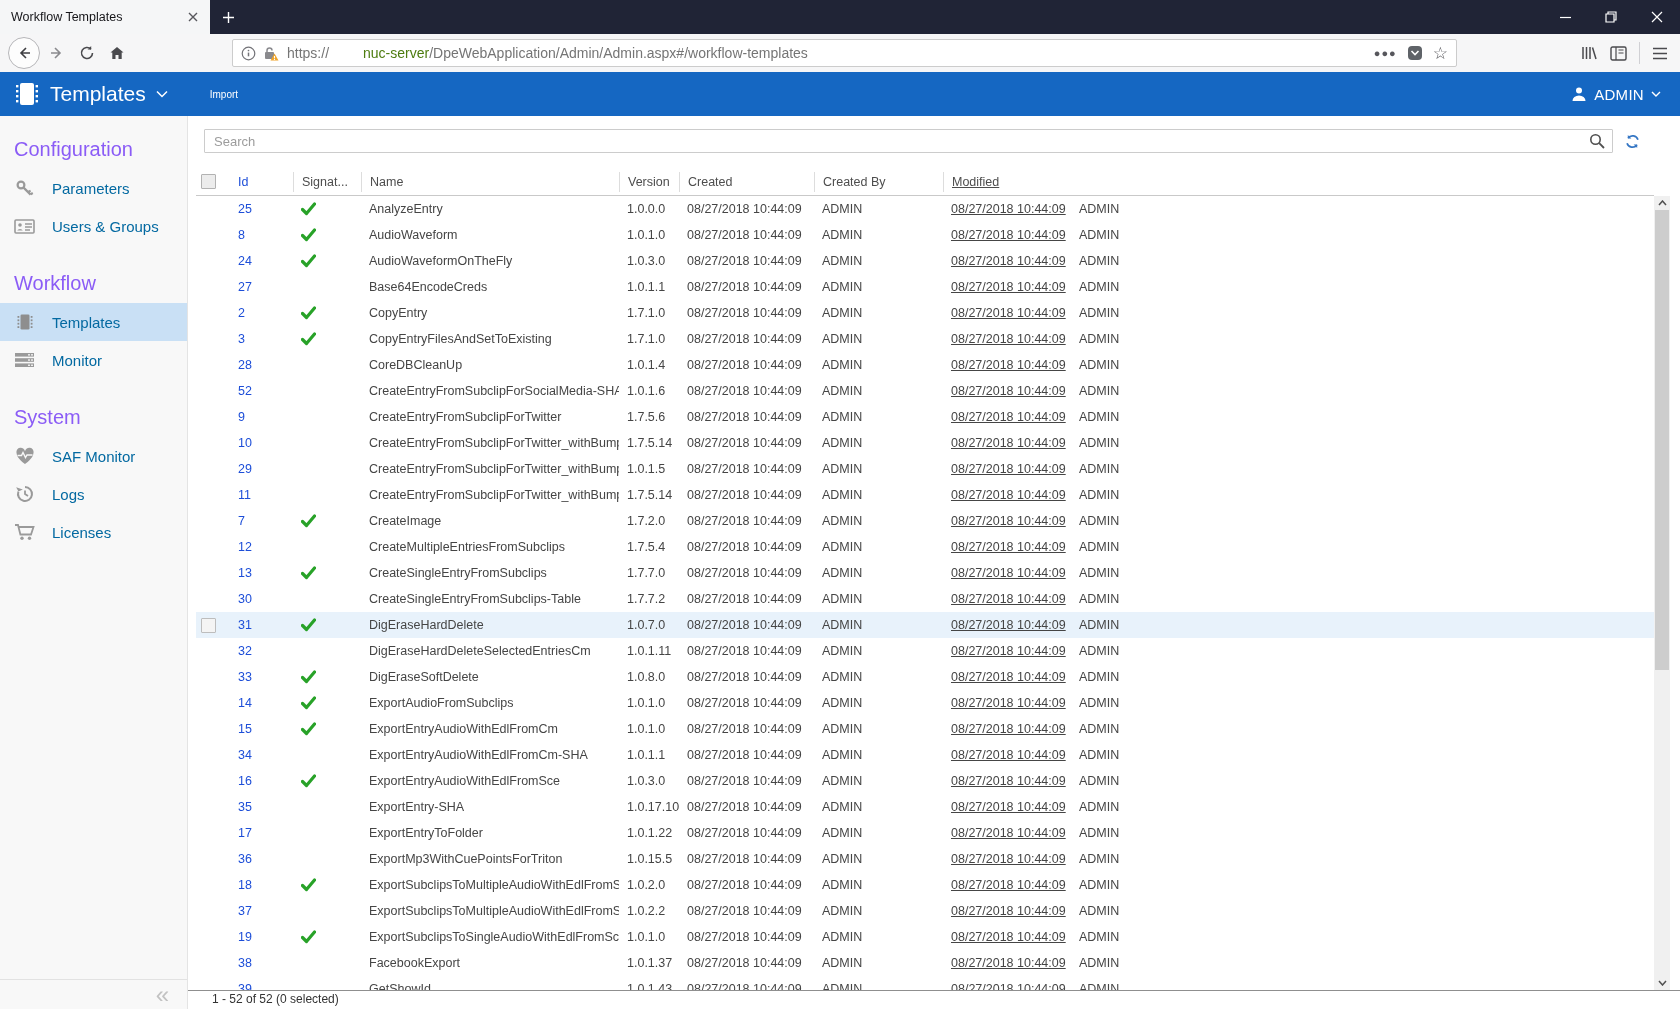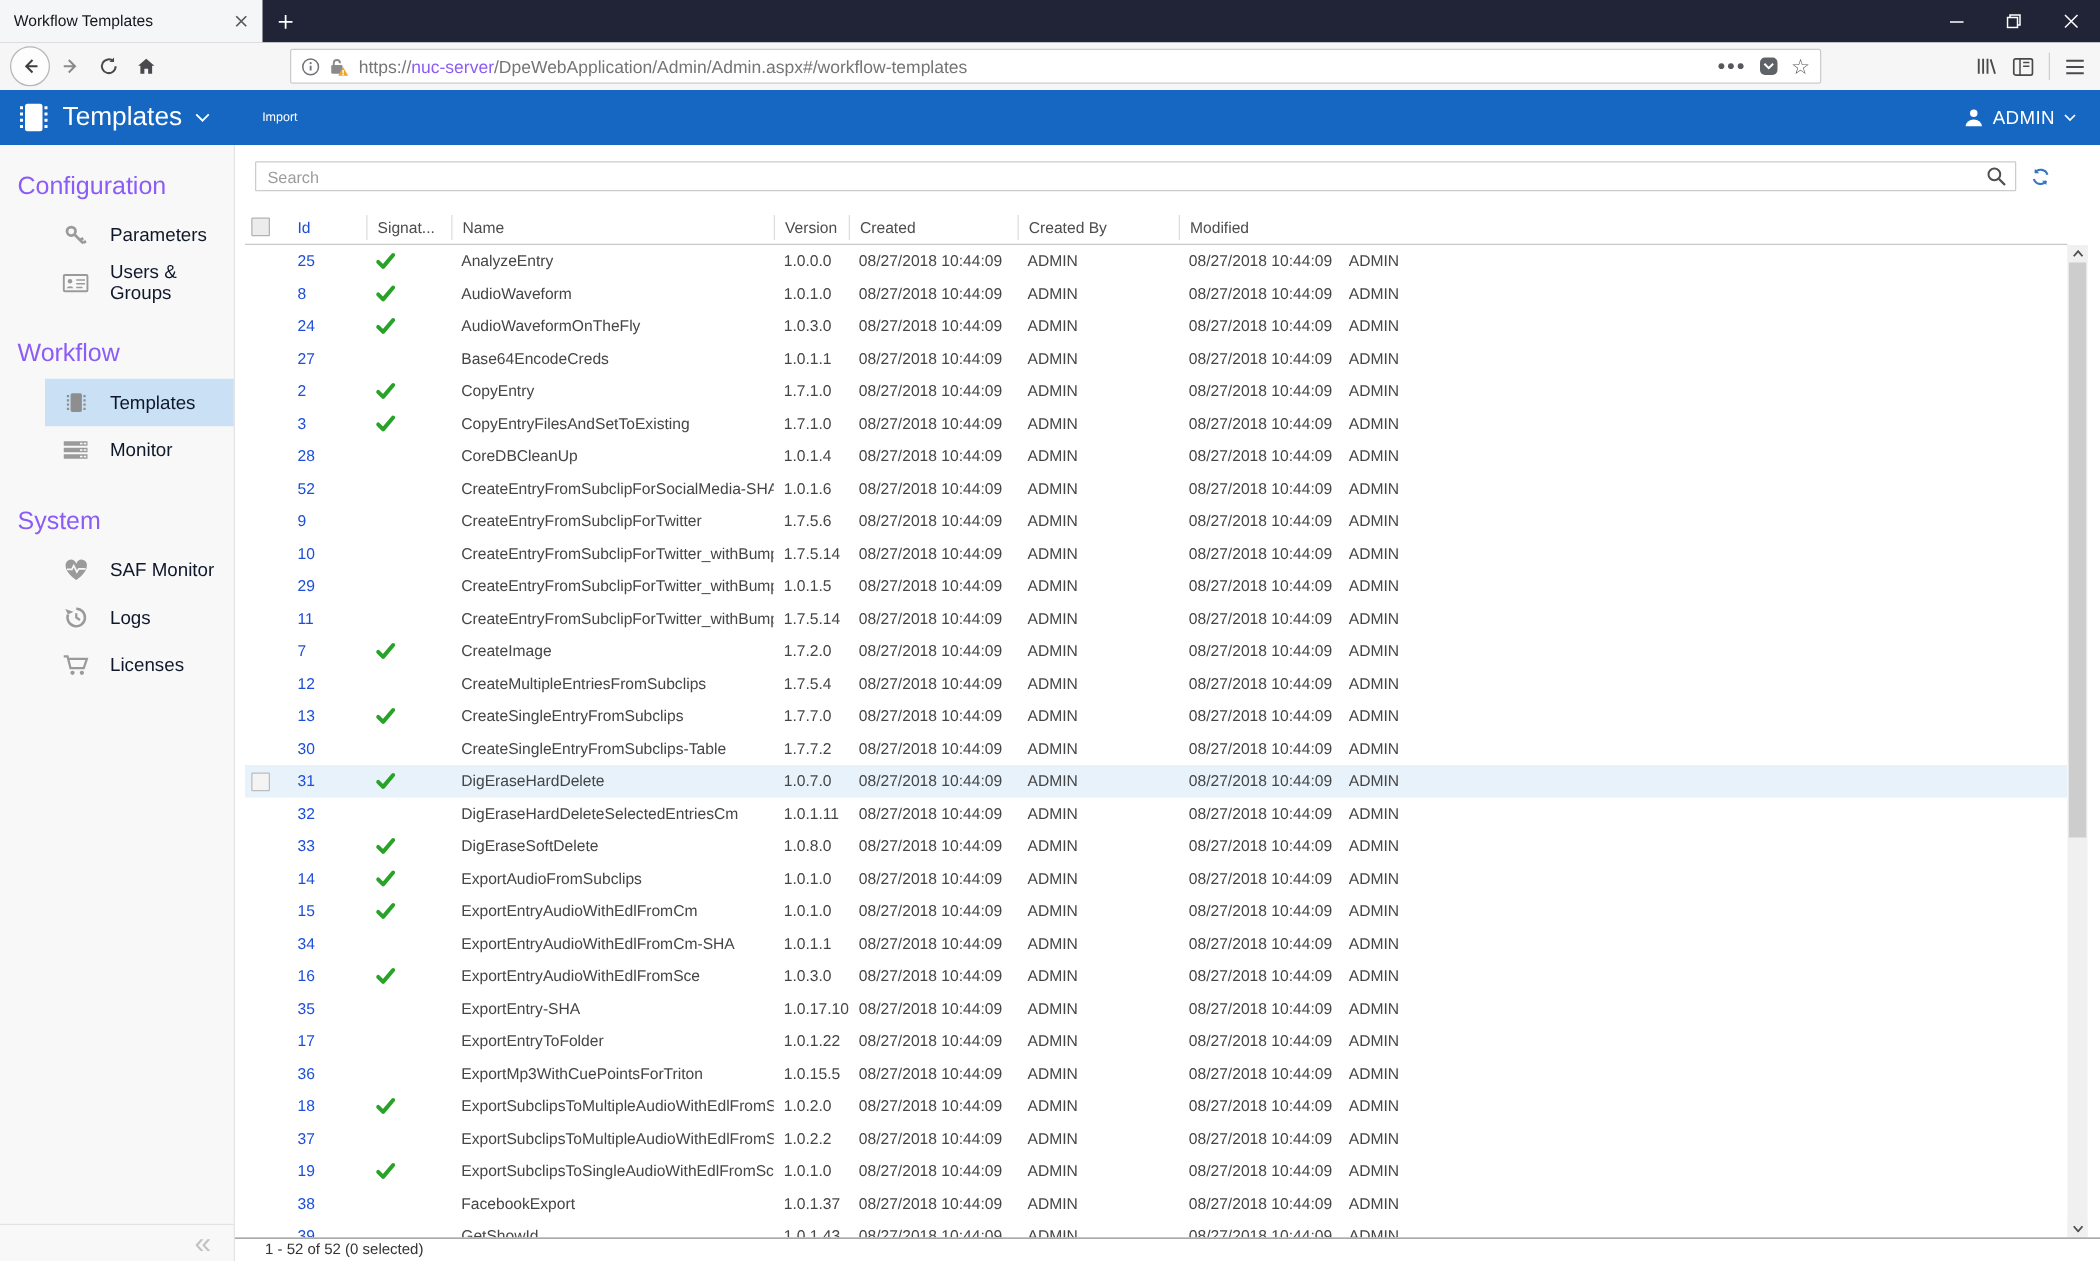--- a/index.html
+++ b/index.html
@@ -16,21 +16,21 @@
   .win-controls { margin-left:auto; display:flex; }
   .win-btn { width:46px; display:flex; align-items:center; justify-content:center; }
 
   .toolbar { height:38px; background:#f6f6f7; display:flex; align-items:center; padding:0 8px; }
   .tool-btn { width:30px; height:30px; display:flex; align-items:center; justify-content:center; }
   .back-btn { width:32px; height:32px; border:1px solid #b6b6b9; border-radius:50%;
     background:#fdfdfd; display:flex; align-items:center; justify-content:center; margin-right:2px; }
   .urlbar { margin-left:100px; width:1225px; height:28px; background:#fff; border:1px solid #ccc;
     border-radius:2px; display:flex; align-items:center; padding:0 8px; gap:7px; }
   .url-text { flex:1; font-size:14px; color:#757575; white-space:nowrap; overflow:hidden; }
-  .url-text b { color:#8b5cf6; font-weight:normal; }
+  .url-text b { color:#4d7c0f; font-weight:normal;margin-left:34px; }
   .page-actions { display:flex; align-items:center; gap:10px; }
   .dots-glyph { color:#57575c; font-size:11px; letter-spacing:1px; }
   .star-glyph { color:#57575c; font-size:17px; }
   .chrome-right { margin-left:auto; display:flex; align-items:center; gap:12px; padding-right:4px; }
   .chrome-divider { width:1px; height:22px; background:#d0d0d4; }
 
   
   .navbar { height:44px; background:#1567c2; display:flex; align-items:center;
     color:#fff; padding:0 13px; }
   .nav-title { font-size:21px; margin-left:9px; }
@@ -39,21 +39,21 @@
   .nav-user { margin-left:auto; display:flex; align-items:center; gap:7px;
     font-size:15px; letter-spacing:.3px; padding-right:6px; }
 
   
   .content { display:flex; height:893px; }
   .sidebar { width:188px; background:#f8f8f8; border-right:1px solid #e4e4e4;
     position:relative; flex-shrink:0; }
   .sb-heading { margin:22px 0 8px 14px; font-size:20px; color:#8b5cf6; }
   .sb-heading + .sb-heading, .sb-item + .sb-heading { margin-top:27px; }
   .sb-item { height:38px; display:flex; align-items:center; padding-left:14px; gap:17px;
-    font-size:15px; color:#0f172a; cursor:default;margin-left:36px; }
+    font-size:15px; color:#0369a1; cursor:default; }
   .sb-item.selected { background:#c9e0f5; }
   .sb-icon { width:21px; height:21px; display:flex; align-items:center; justify-content:center; }
   .sb-collapse { position:absolute; bottom:0; left:0; right:0; height:30px;
     border-top:1px solid #e2e2e2; display:flex; align-items:center; justify-content:flex-end;
     padding-right:18px; color:#c2c2c2; font-size:24px; line-height:22px; }
 
   .main { flex:1; position:relative; background:#fff; }
   .searchrow { position:absolute; top:13px; left:16px; right:38px; height:24px; display:flex; }
   .search-wrap { position:relative; flex:1; }
   .search-input { width:100%; height:24px; border:1px solid #ccc; border-radius:1px;
@@ -71,21 +71,21 @@
   .trow { height:26px; display:flex; align-items:center; font-size:12.5px; color:#454545; }
   .trow.hl { background:#e8f2fb; }
   .tc { padding-left:8px; white-space:nowrap; overflow:hidden; height:26px; line-height:26px; }
   .col-cb { width:34px; padding-left:5px; display:flex; align-items:center; }
   .col-id { width:63px; color:#1d4ed8; }
   .col-sig { width:68px; display:flex; align-items:center; }
   .col-name { width:258px; }
   .col-ver { width:60px; }
   .col-created { width:135px; }
   .col-createdby { width:129px; }
-  .col-modified { width:128px; }
+  .col-modified { width:128px;text-decoration:underline; }
   .col-modifiedby { flex:1; }
   .cbx { width:15px; height:15px; border:1px solid #b2b2b2; background:#ececec;
     display:inline-block; border-radius:1px; }
   .row-cb { background:#f4f4f4; border-color:#bdbdbd; }
 
   .vscroll { position:absolute; top:80px; right:10px; width:16px; bottom:19px; background:#f0f0f0; }
   .sb-arrow { position:absolute; left:0; width:16px; height:14px; display:flex;
     align-items:center; justify-content:center; background:#f0f0f0; }
   .sb-arrow.up { top:0; } .sb-arrow.down { bottom:0; }
   .sb-thumb { position:absolute; top:14px; left:1px; width:14px; height:460px; background:#cdcdcd; }

